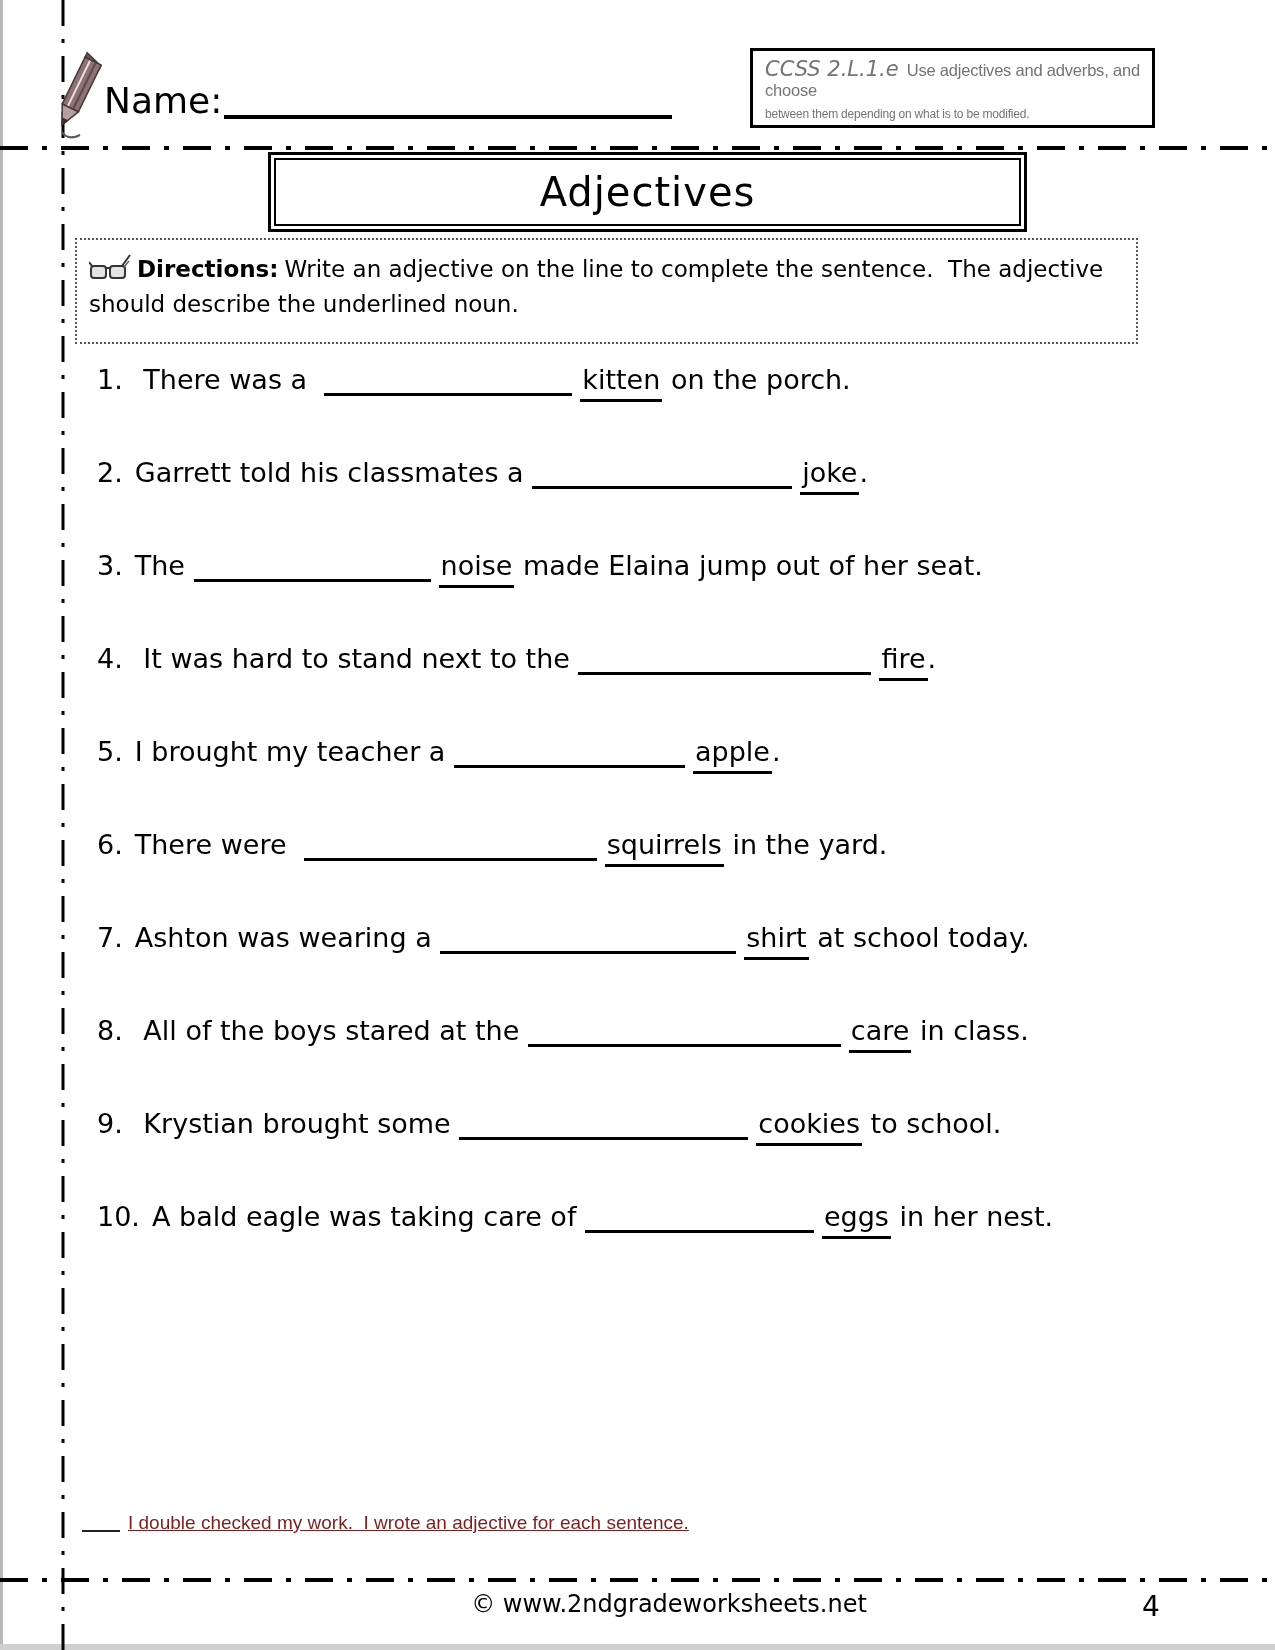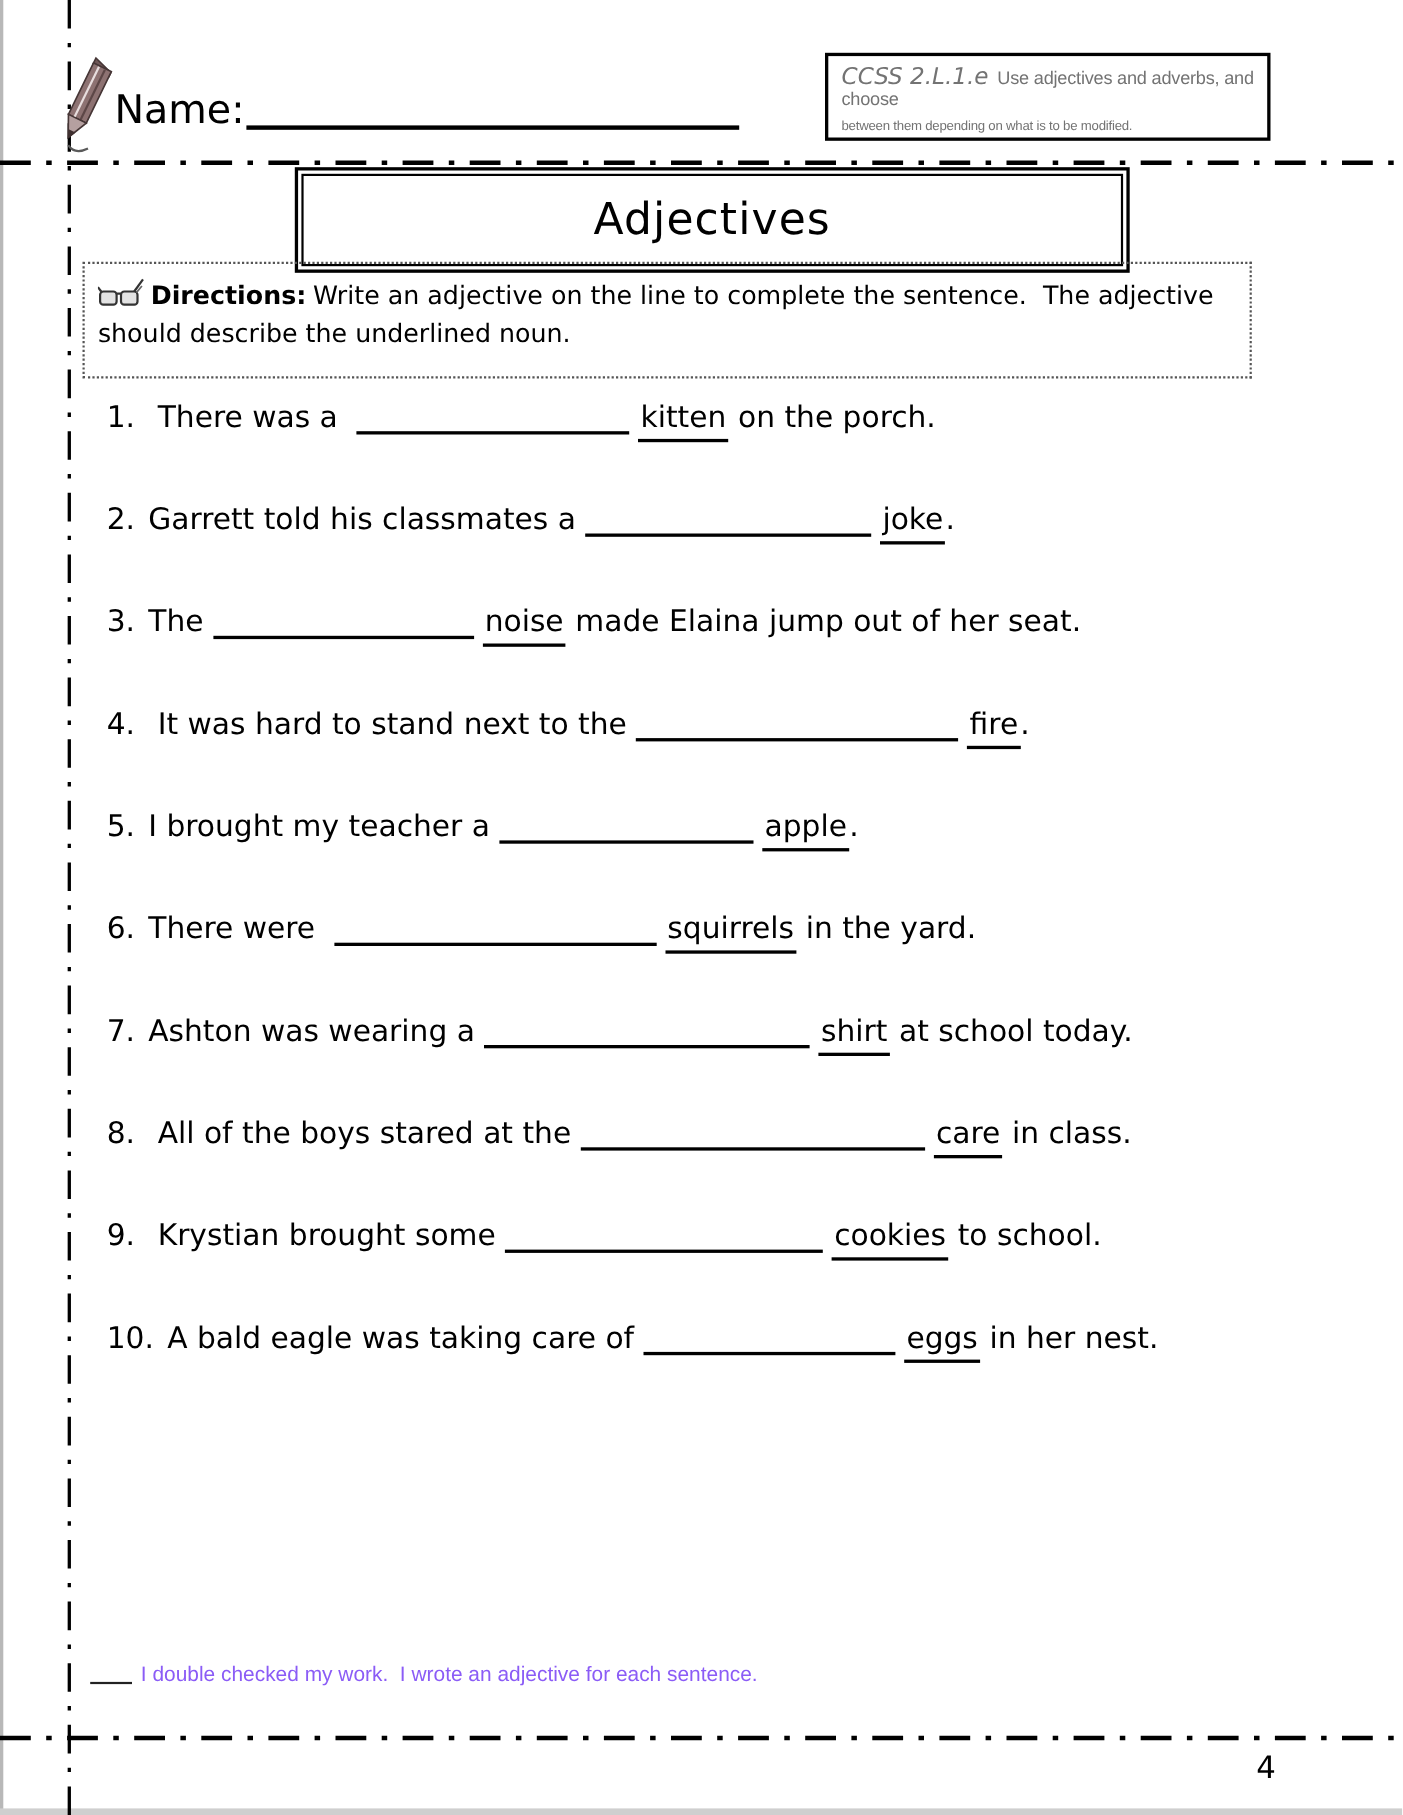--- a/index.html
+++ b/index.html
@@ -19,40 +19,40 @@
   .name-line { display:inline-block; width:448px; height:30px; border-bottom:4px solid #000;
                vertical-align:-6px; margin-left:2px; }
 
   .ccss-box { position:absolute; left:750px; top:48px; width:405px; height:80px;
               border:3px solid #000; padding:6px 12px 4px 12px;
               font-family:"Liberation Sans", sans-serif; color:#737373; }
   .ccss-code { font-family:"DejaVu Sans", sans-serif; font-style:italic; font-size:21px; margin-right:8px; }
   .ccss-text { font-size:16.5px; letter-spacing:-0.2px; }
   .ccss-line2 { font-size:12px; letter-spacing:-0.2px; margin-top:7px; }
 
-  .title-box { position:absolute; left:268px; top:152px; width:759px; height:96px;
+  .title-box { position:absolute; left:268px; top:152px; width:759px; height:80px;
                border:3px solid #000; padding:3px; }
   .title-inner { width:100%; height:100%; border:2px solid #000;
                  display:flex; align-items:center; justify-content:center; }
   .title-text { font-size:40px; letter-spacing:1px; }
 
   .directions-box { position:absolute; left:75px; top:238px; width:1063px; height:106px;
                     border:2px dotted #555; padding:12px 12px; font-size:23px;
                     white-space:pre-wrap; line-height:35px; }
   .directions-label { font-weight:bold; margin:0 6px 0 6px; }
   .glasses { vertical-align:-4px; }
 
   .questions { position:absolute; left:97px; top:362px; width:1092px; }
   .question { font-size:27px; margin-bottom:53px; white-space:pre-wrap; line-height:36px; }
   .qnum { margin-right:12px; }
   .blank { display:inline-block; height:1em; border-bottom:3px solid #000; vertical-align:-7px; }
   .noun { display:inline-block; border-bottom:3px solid #000; padding:0 2px 1px 2px; margin-left:8px; }
 
   .check-row { position:absolute; left:82px; top:1512px; font-size:19px;
-               font-family:"Liberation Sans", sans-serif; color:#8b5cf6; white-space:pre-wrap; }
+               font-family:"Liberation Sans", sans-serif; color:#7f1d1d; white-space:pre-wrap;text-decoration:underline; }
   .check-blank { display:inline-block; width:38px; height:14px; border-bottom:2px solid #222;
                  vertical-align:-3px; margin-right:8px; }
 
   .footer-credit { position:absolute; left:63px; right:0; top:1590px; text-align:center; font-size:24px; }
   .page-number { position:absolute; left:1142px; top:1590px; font-size:28px; }
 </style>
 </head>
 <body>
 
 <div class="page">
@@ -108,15 +108,16 @@
     <div class="question"><span class="qnum">5.</span><span>I brought my teacher a </span><span class="blank" style="width: 231px;"></span><span class="noun">apple</span><span>.</span></div>
     <div class="question"><span class="qnum">6.</span><span>There were  </span><span class="blank" style="width: 293px;"></span><span class="noun">squirrels</span><span> in the yard.</span></div>
     <div class="question"><span class="qnum">7.</span><span>Ashton was wearing a </span><span class="blank" style="width: 296px;"></span><span class="noun">shirt</span><span> at school today.</span></div>
     <div class="question"><span class="qnum">8.</span><span> All of the boys stared at the </span><span class="blank" style="width: 313px;"></span><span class="noun">care</span><span> in class.</span></div>
     <div class="question"><span class="qnum">9.</span><span> Krystian brought some </span><span class="blank" style="width: 289px;"></span><span class="noun">cookies</span><span> to school.</span></div>
     <div class="question"><span class="qnum">10.</span><span>A bald eagle was taking care of </span><span class="blank" style="width: 229px;"></span><span class="noun">eggs</span><span> in her nest.</span></div>
   </div>
 
   <div class="check-row"><span class="check-blank"></span><span>I double checked my work.  I wrote an adjective for each sentence.</span></div>
 
+  <div class="footer-credit">© www.2ndgradeworksheets.net</div>
   <div class="page-number">4</div>
 
 </div>
 
 </body></html>

